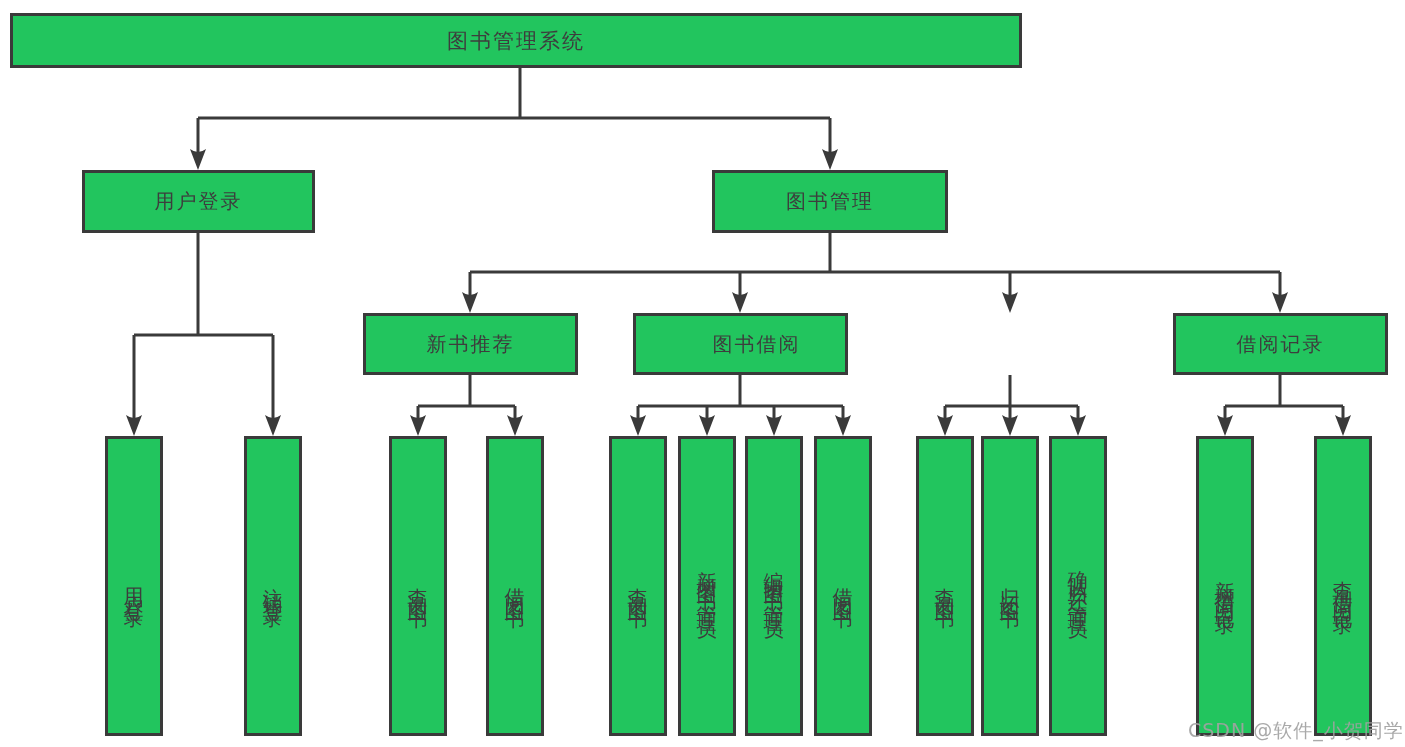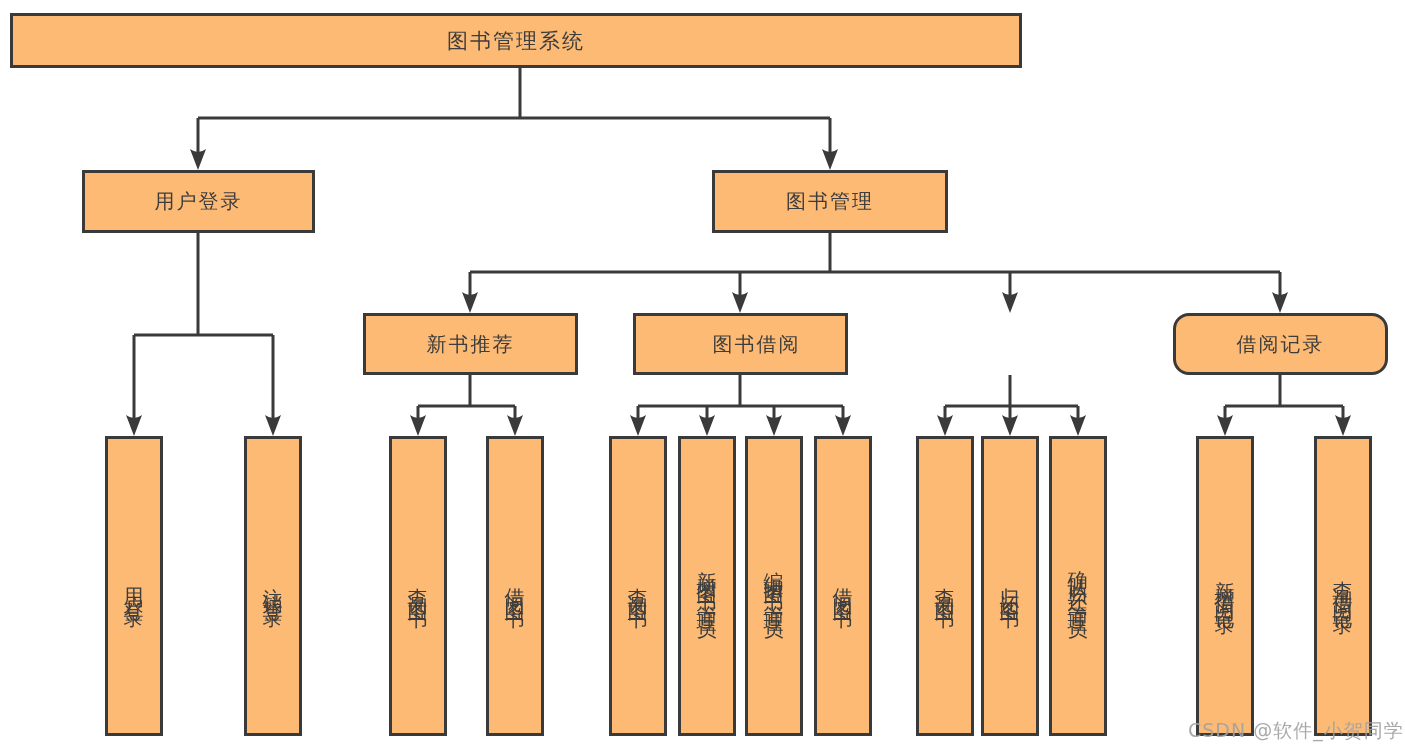--- a/index.html
+++ b/index.html
@@ -19,21 +19,21 @@
     position: absolute;
     left: 0; top: 0;
     width: 1405px;
     height: 747px;
     pointer-events: none;
   }
   .box {
     position: absolute;
     box-sizing: border-box;
     border: 3px solid #3a3a3a;
-    background: #fdba74;
+    background: #22c55e;
     display: flex;
     align-items: center;
     justify-content: center;
     color: #3d3d3d;
     z-index: 2;
   }
   .h-label {
     font-size: 20px;
     letter-spacing: 2px;
     white-space: nowrap;
@@ -47,21 +47,21 @@
     line-height: 1;
     white-space: nowrap;
   }
   
   #n-root    { left: 10px;   top: 13px;  width: 1012px; height: 55px; }
   #n-user    { left: 82px;   top: 170px; width: 233px;  height: 63px; }
   #n-book    { left: 712px;  top: 170px; width: 236px;  height: 63px; }
   #n-newrec  { left: 363px;  top: 313px; width: 215px;  height: 62px; }
   #n-borrow  { left: 633px;  top: 313px; width: 215px;  height: 62px; padding-left: 32px; }
   #n-current { left: 902px;  top: 313px; width: 216px;  height: 62px; }
-  #n-record  { left: 1173px; top: 313px; width: 215px;  height: 62px; border-radius: 16px; }
+  #n-record  { left: 1173px; top: 313px; width: 215px;  height: 62px; }
   .leaf { top: 436px; width: 58px; height: 300px; }
   #l-a1 { left: 105px; }  #l-a2 { left: 244px; }
   #l-b1 { left: 389px; }  #l-b2 { left: 486px; }
   #l-c1 { left: 609px; }  #l-c2 { left: 678px; }
   #l-c3 { left: 745px; }  #l-c4 { left: 814px; }
   #l-d1 { left: 916px; }  #l-d2 { left: 981px; }  #l-d3 { left: 1049px; }
   #l-e1 { left: 1196px; } #l-e2 { left: 1314px; }
   #watermark {
     position: absolute;
     left: 1188px;

